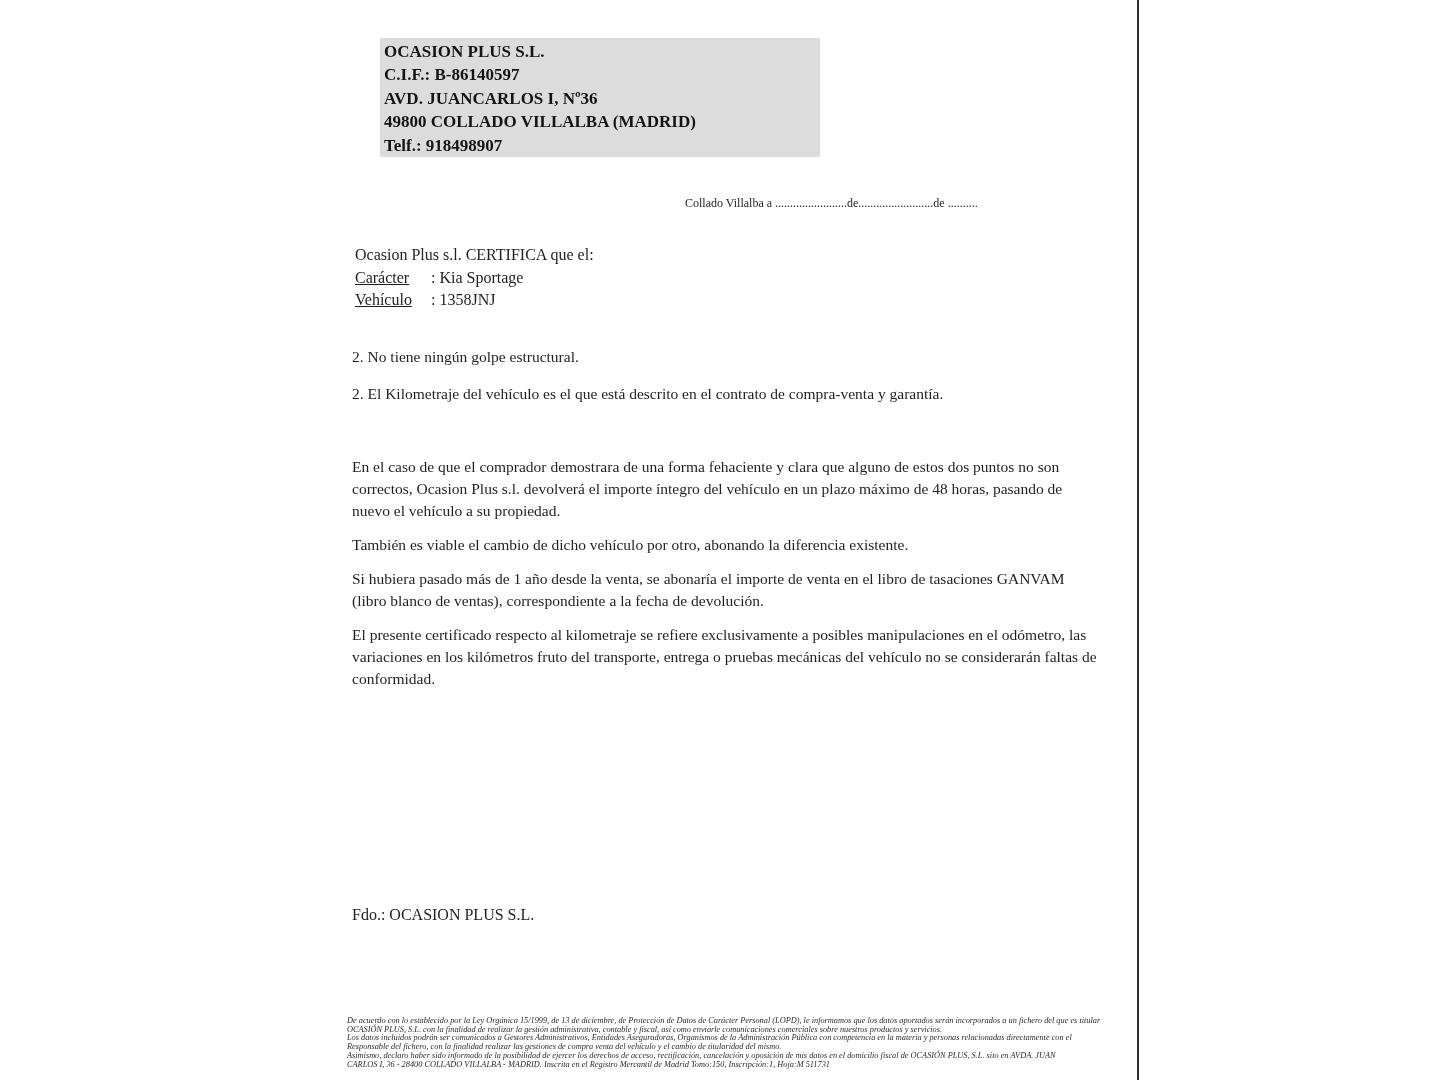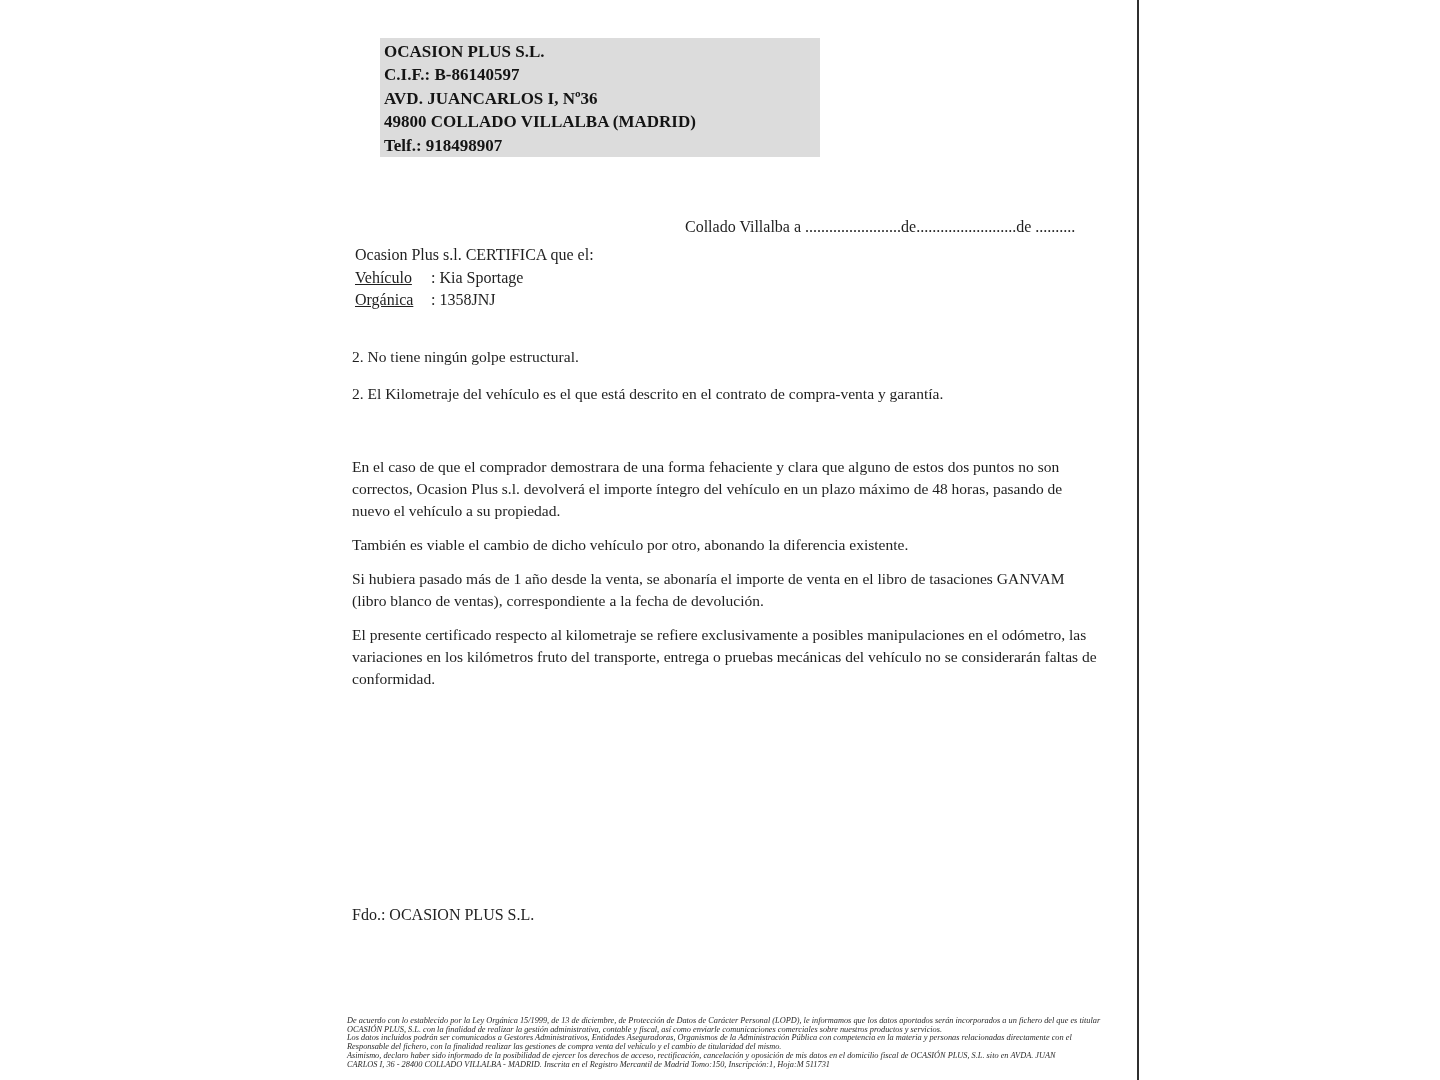--- a/index.html
+++ b/index.html
@@ -35,22 +35,22 @@
     padding: 2px 6px 0 4px;
     font-weight: bold;
     font-size: 17px;
     line-height: 23.4px;
     color: #141414;
     margin-left: 28px;
   }
   .date-line {
     position: absolute;
     left: 685px;
-    top: 216px;
-    font-size: 16px;
+    top: 192px;
+    font-size: 12px;
     line-height: 22px;
     white-space: nowrap;
   }
   .certify {
     position: absolute;
     left: 355px;
     top: 244px;
     font-size: 16px;
     line-height: 22.6px;
   }
@@ -114,24 +114,24 @@
       <div>AVD. JUANCARLOS I, Nº36</div>
       <div>49800 COLLADO VILLALBA (MADRID)</div>
       <div>Telf.: 918498907</div>
     </div>
 
   <div class="date-line">Collado Villalba a ........................de.........................de ..........</div>
 
   <div class="certify">
     <div>Ocasion Plus s.l. CERTIFICA que el:</div>
     <div>
-      <span class="cert-label">Vehículo</span><span>: Kia Sportage</span>
+      <span class="cert-label">Carácter</span><span>: Kia Sportage</span>
     </div>
     <div>
-      <span class="cert-label">Orgánica</span><span>: 1358JNJ</span>
+      <span class="cert-label">Vehículo</span><span>: 1358JNJ</span>
     </div>
   </div>
 
   <div class="clauses">
       <div>2. No tiene ningún golpe estructural.</div>
       <div>2. El Kilometraje del vehículo es el que está descrito en el contrato de compra-venta y garantía.</div>
     </div>
 
   <div class="paragraphs">
       <div>En el caso de que el comprador demostrara de una forma fehaciente y clara que alguno de estos dos puntos no son correctos, Ocasion Plus s.l. devolverá el importe íntegro del vehículo en un plazo máximo de 48 horas, pasando de nuevo el vehículo a su propiedad.</div>

